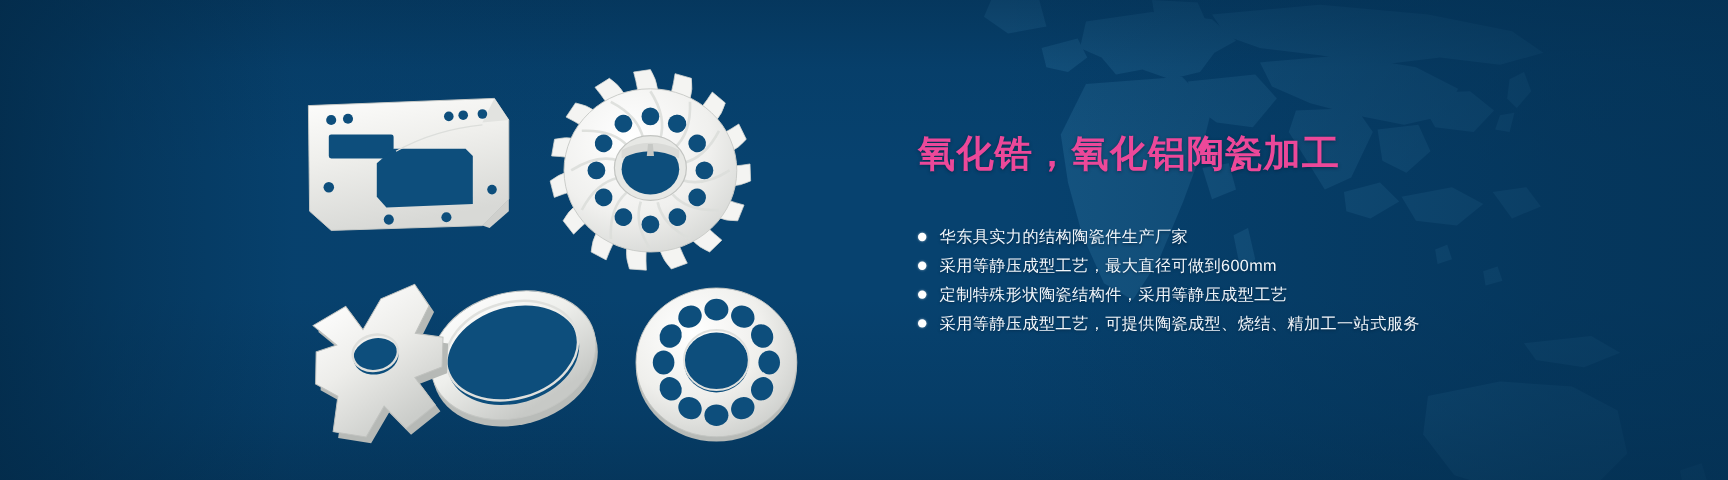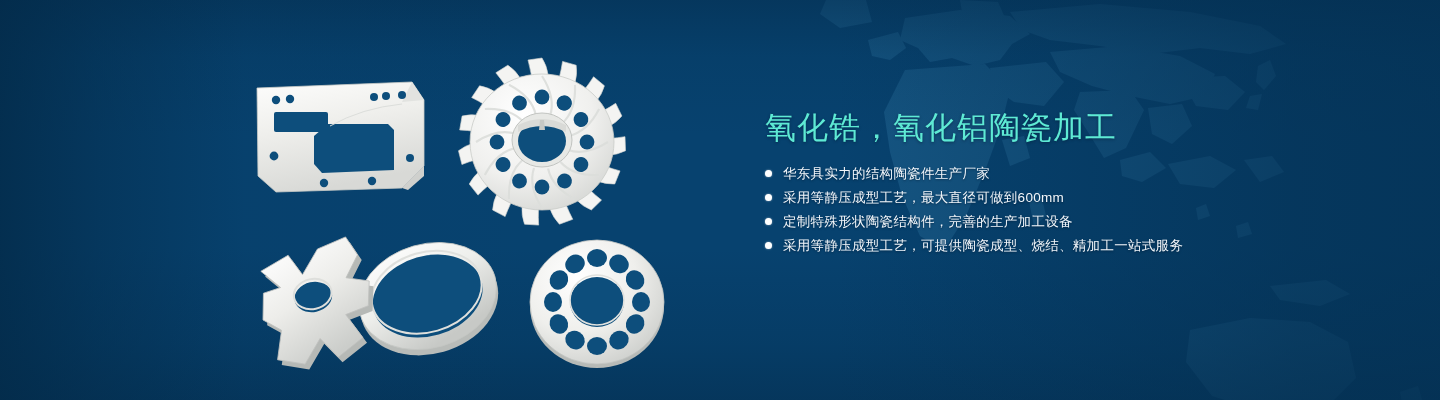--- a/index.html
+++ b/index.html
@@ -60,31 +60,31 @@
   .map-layer svg { width:100%; height:100%; display:block; }
 
   
   .content {
     position:absolute;
     left:765px;
     top:108px;
     width:600px;
   }
   .headline {
-    color:#5eead4;
+    color:#ec4899;
     font-size:31px;
     line-height:40px;
     letter-spacing:1px;
-    font-weight:400;
+    font-weight:700;
     white-space:nowrap;
     text-shadow:0 1px 3px rgba(0,20,40,0.45);
   }
   .bullets {
     list-style:none;
-    margin-top:14px;
+    margin-top:38px;
   }
   .bullet {
     display:flex;
     align-items:center;
     height:23px;
     margin-bottom:1px;
     white-space:nowrap;
   }
   .dot {
     width:7px; height:7px;
@@ -347,21 +347,21 @@
       <li class="bullet">
         <span class="dot"></span>
         <span class="bullet-text">华东具实力的结构陶瓷件生产厂家</span>
       </li>
       <li class="bullet">
         <span class="dot"></span>
         <span class="bullet-text">采用等静压成型工艺，最大直径可做到600mm</span>
       </li>
       <li class="bullet">
         <span class="dot"></span>
-        <span class="bullet-text">定制特殊形状陶瓷结构件，完善的生产加工设备</span>
+        <span class="bullet-text">定制特殊形状陶瓷结构件，采用等静压成型工艺</span>
       </li>
       <li class="bullet">
         <span class="dot"></span>
         <span class="bullet-text">采用等静压成型工艺，可提供陶瓷成型、烧结、精加工一站式服务</span>
       </li>
     </ul>
   </div>
 
 </div>
 

